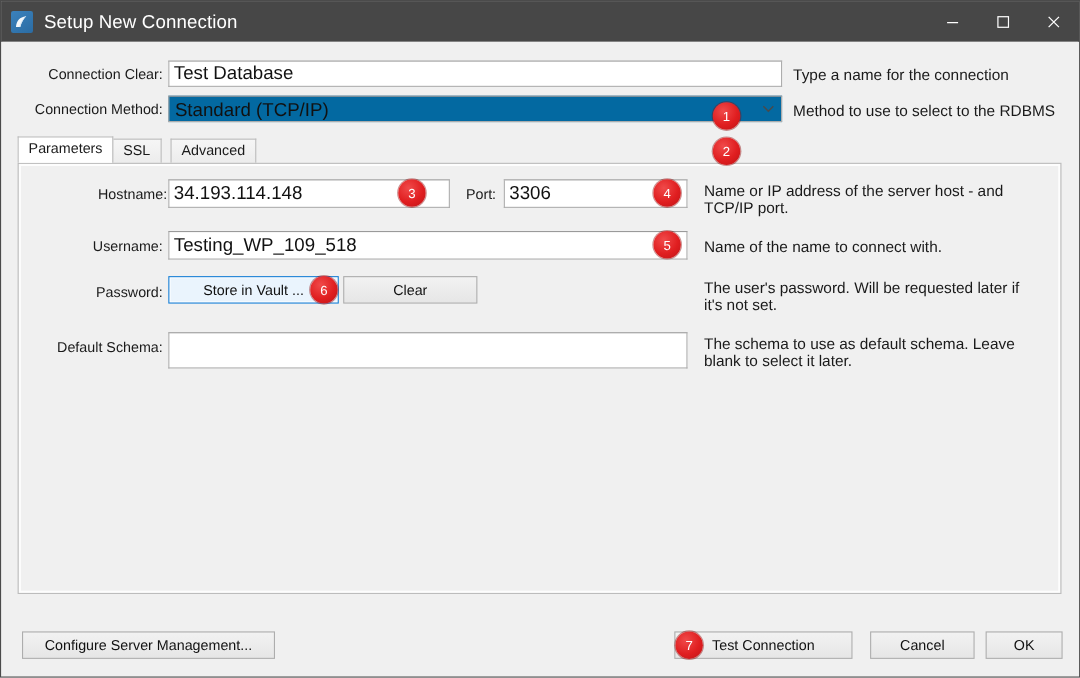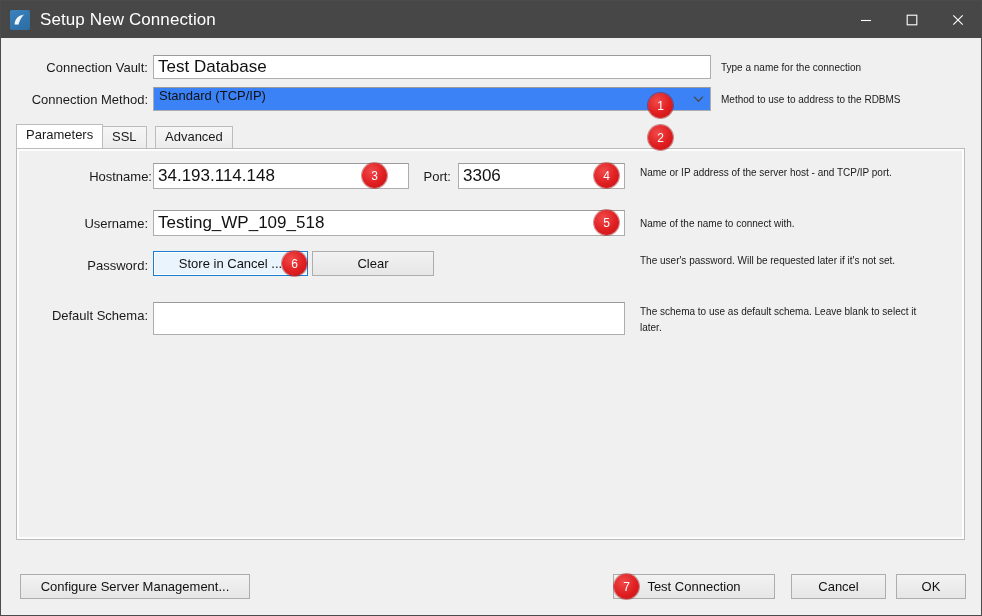--- a/index.html
+++ b/index.html
@@ -73,21 +73,21 @@
 
   .lbl {
     position: absolute;
     text-align: right;
     font-size: 13px;
     color: #1a1a1a;
     white-space: nowrap;
   }
   .hint {
     position: absolute;
-    font-size: 10px;
+    font-size: 14px;
     color: #1a1a1a;
     line-height: 16px;
   }
 
   
   .tf {
     position: absolute;
     box-sizing: border-box;
     background: #ffffff;
     border: 1px solid #adadad;
@@ -95,27 +95,27 @@
     font-family: "Liberation Sans", sans-serif;
     font-size: 17px;
     color: #111;
     padding: 0 4px;
     line-height: 20px;
     outline: none;
   }
   .combo {
     position: absolute;
     box-sizing: border-box;
-    background: #3b82f6;
+    background: #0369a1;
     border: 1px solid #adadad;
     border-top-color: #9a9a9a;
-    font-size: 13px;
+    font-size: 17px;
     color: #111;
     display: flex;
-    align-items: flex-start;
+    align-items: flex-end;
   }
   .combo .val { padding-left: 5px; flex: 1 1 auto; }
   .combo .arrow {
     width: 24px;
     height: 100%;
     display: flex;
     align-items: center;
     justify-content: center;
   }
 
@@ -219,34 +219,34 @@
       <div class="win-btn close">
         <svg width="12" height="12" viewBox="0 0 12 12">
             <path d="M1.3 1.3 L10.7 10.7 M10.7 1.3 L1.3 10.7" stroke="#ffffff" stroke-width="1.15"></path>
           </svg>
       </div>
     </div>
   </div>
 
   <div class="client">
 
-    <div class="lbl" style="left:10px; top:22px; width:136px;">Connection Vault:</div>
+    <div class="lbl" style="left:10px; top:22px; width:136px;">Connection Clear:</div>
     <input class="tf" type="text" style="left: 151px; top: 17px; width: 558px; height: 24px;" value="Test Database">
     <div class="hint" style="left:719px; top:22px; width:255px;">Type a name for the connection</div>
 
     <div class="lbl" style="left:10px; top:54px; width:136px;">Connection Method:</div>
     <div class="combo" style="left:151px; top:49px; width:558px; height:24px;">
       <span class="val">Standard (TCP/IP)</span>
       <span class="arrow">
         <svg width="11" height="8" viewBox="0 0 11 8">
             <path d="M1 1.6 L5.5 6.2 L10 1.6" fill="none" stroke="#4a4a4a" stroke-width="1.3"></path>
           </svg>
       </span>
     </div>
-    <div class="hint" style="left:719px; top:54px; width:258px;">Method to use to address to the RDBMS</div>
+    <div class="hint" style="left:719px; top:54px; width:258px;">Method to use to select to the RDBMS</div>
 
     <div class="tabstrip">
       <div class="tab active" style="left:0; top:-2px;">Parameters</div>
       <div class="tab" style="left:86px;">SSL</div>
       <div class="tab" style="left:139px;">Advanced</div>
     </div>
 
     <div class="tabpanel"></div>
 
     <div class="lbl" style="left:14px; top:131px; width:136px;">Hostname:</div>
@@ -254,21 +254,21 @@
 
     <div class="lbl" style="left:404px; top:131px; width:45px;">Port:</div>
     <input class="tf" type="text" style="left: 456px; top: 125px; width: 167px; height: 26px;" value="3306">
     <div class="hint" style="left:638px; top:127px; width:290px;">Name or IP address of the server host - and TCP/IP port.</div>
 
     <div class="lbl" style="left:10px; top:178px; width:136px;">Username:</div>
     <input class="tf" type="text" style="left: 151px; top: 172px; width: 472px; height: 26px;" value="Testing_WP_109_518">
     <div class="hint" style="left:638px; top:178px; width:290px;">Name of the name to connect with.</div>
 
     <div class="lbl" style="left:10px; top:220px; width:136px;">Password:</div>
-    <div class="btn focused" style="left:151px; top:213px; width:155px; height:25px;">Store in Cancel ...</div>
+    <div class="btn focused" style="left:151px; top:213px; width:155px; height:25px;">Store in Vault ...</div>
     <div class="btn" style="left:310px; top:213px; width:122px; height:25px;">Clear</div>
     <div class="hint" style="left:638px; top:215px; width:305px;">The user's password. Will be requested later if it's not set.</div>
 
     <div class="lbl" style="left:10px; top:270px; width:136px;">Default Schema:</div>
     <input class="tf" type="text" style="left: 151px; top: 264px; width: 472px; height: 33px;" placeholder="">
     <div class="hint" style="left:638px; top:266px; width:300px;">The schema to use as default schema. Leave blank to select it later.</div>
 
     <div class="btn" style="left:18px; top:536px; width:230px; height:25px;">Configure Server Management...</div>
     <div class="btn" style="left:611px; top:536px; width:162px; height:25px;">Test Connection</div>
     <div class="btn" style="left:789px; top:536px; width:95px; height:25px;">Cancel</div>

